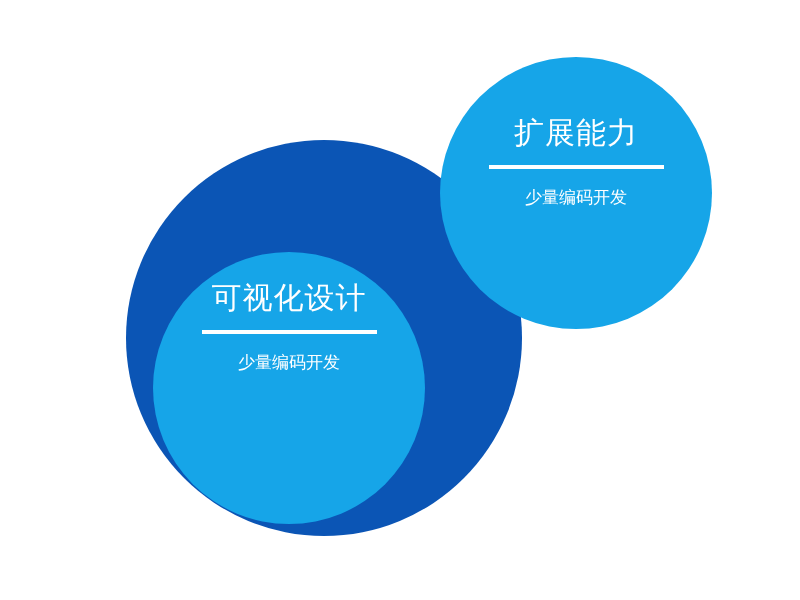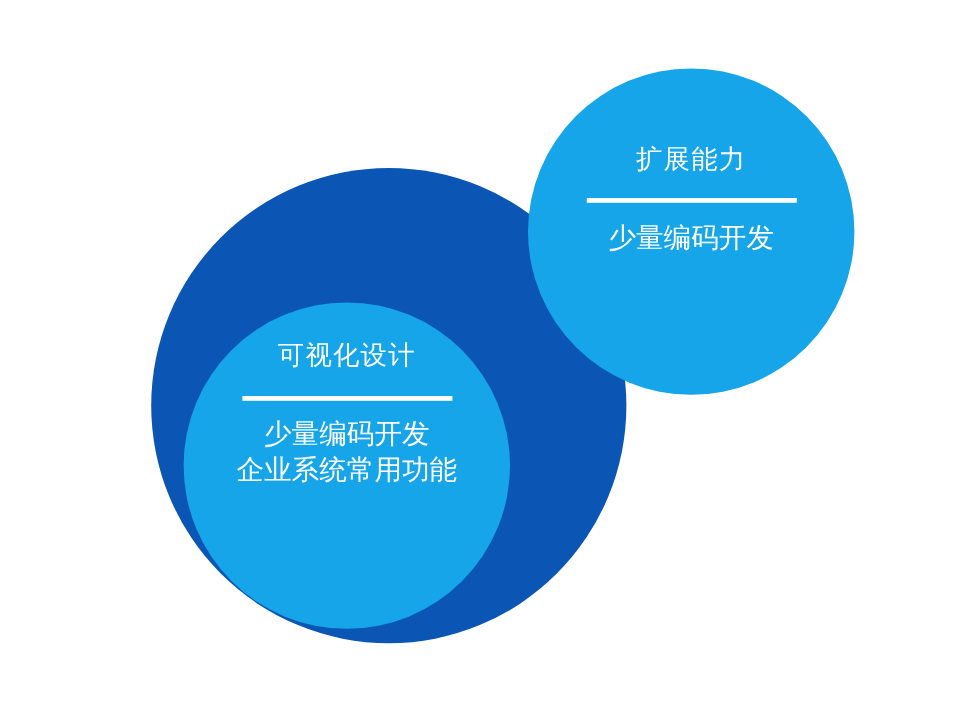--- a/index.html
+++ b/index.html
@@ -31,52 +31,51 @@
     height: 396px;
     background: #0b55b5;
   }
   
   #circle-small-left {
     left: 153px;
     top: 252px;
     width: 272px;
     height: 272px;
     background: #16a5e8;
-    font-family: Liberation Mono, monospace;
   }
   
   #circle-top-right {
     left: 440px;
     top: 57px;
     width: 272px;
     height: 272px;
     background: #16a5e8;
   }
   .circle-content {
     position: absolute;
     left: 0;
     right: 0;
     text-align: center;
     color: #ffffff;
   }
   .circle-title {
-    font-size: 22px;
+    font-size: 30px;
     line-height: 36px;
     letter-spacing: 1px;
     color: #ffffff;
     white-space: nowrap;
   }
   .divider {
     width: 175px;
     height: 4px;
     background: #ffffff;
     margin: 14px auto 14px auto;
   }
   .circle-desc {
-    font-size: 23px;
+    font-size: 17px;
     line-height: 30px;
     color: #ffffff;
     white-space: nowrap;
   }
   
   #content-top-right {
     top: 58px;
   }
   #content-bottom-left {
     top: 28px;
@@ -87,21 +86,20 @@
 
 <div id="stage">
 
   <div class="circle" id="circle-large"></div>
 
   <div class="circle" id="circle-small-left">
     <div class="circle-content" id="content-bottom-left">
       <div class="circle-title">可视化设计</div>
       <div class="divider"></div>
       <div class="circle-desc">少量编码开发</div>
-      <div class="circle-desc">企业系统常用功能</div>
     </div>
   </div>
 
   <div class="circle" id="circle-top-right">
     <div class="circle-content" id="content-top-right">
       <div class="circle-title">扩展能力</div>
       <div class="divider"></div>
       <div class="circle-desc">少量编码开发</div>
     </div>
   </div>

